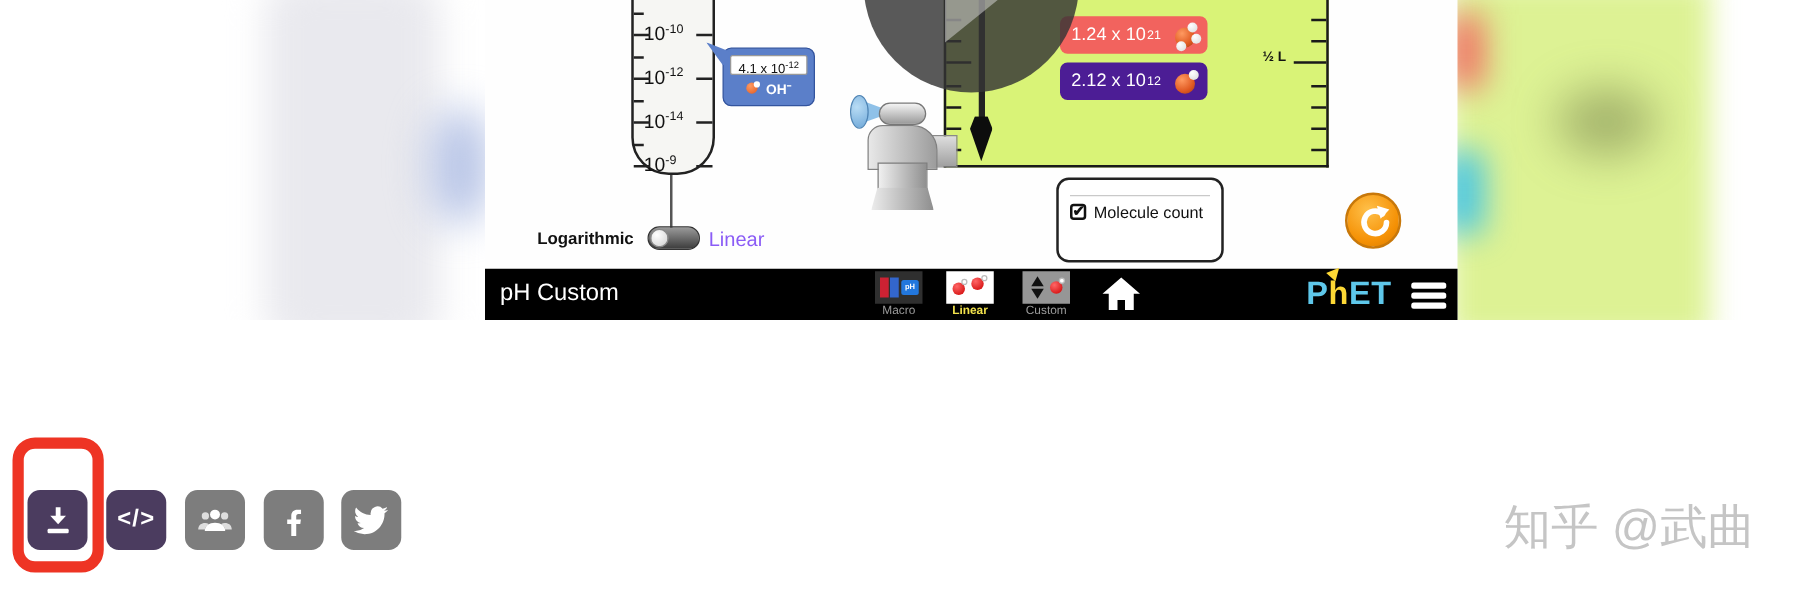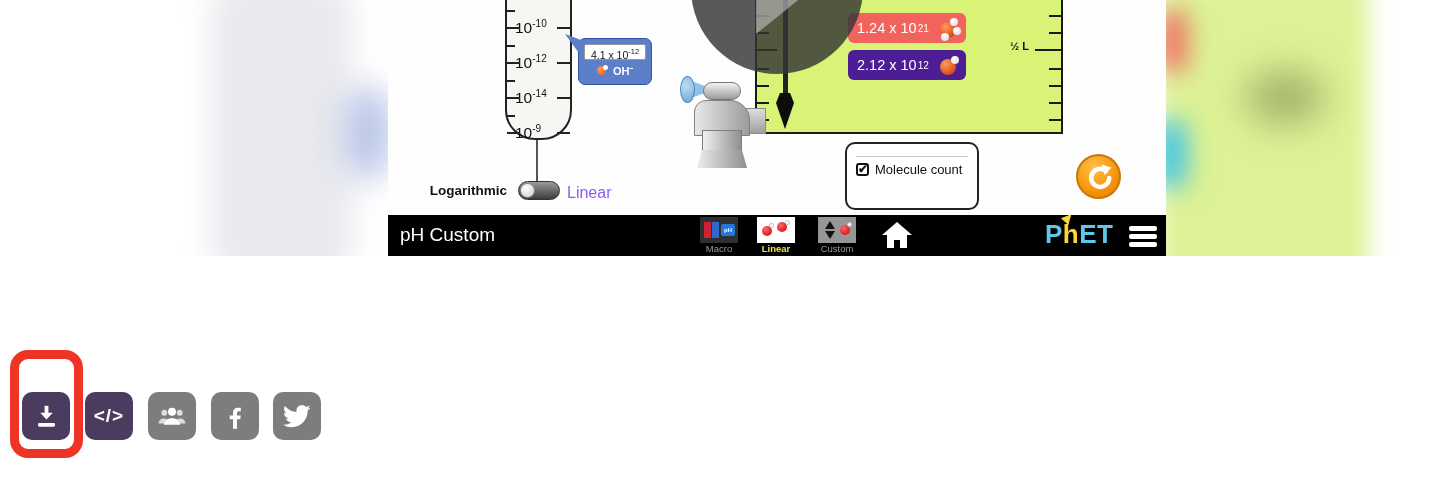--- a/index.html
+++ b/index.html
@@ -373,15 +373,16 @@
         <path d="M13.7 23 v-8.2 h2.8 l0.4-3.2 h-3.2 V9.5 c0-0.9 0.3-1.6 1.6-1.6 h1.7 V5 c-0.3 0-1.3-0.1-2.5-0.1 -2.5 0-4.2 1.5-4.2 4.3 v2.4 H7.5 v3.2 h2.8 V23 z" fill="#fff"></path>
       </svg>
     </div>
 
     <div class="act-btn gray" style="left:273px;">
       <svg width="28" height="28" viewBox="0 0 24 24">
         <path d="M23.6 4.9 c-0.9 0.4-1.8 0.7-2.8 0.8 1-0.6 1.8-1.6 2.1-2.7 -0.9 0.6-2 1-3.1 1.2 a4.8 4.8 0 0 0-8.3 3.3 c0 0.4 0 0.7 0.1 1.1 -4-0.2-7.6-2.1-10-5.1 a4.8 4.8 0 0 0 1.5 6.4 c-0.8 0-1.5-0.2-2.2-0.6 v0.1 c0 2.3 1.7 4.3 3.9 4.7 a4.9 4.9 0 0 1-2.2 0.1 4.8 4.8 0 0 0 4.5 3.3 A9.7 9.7 0 0 1 0 19.5 a13.7 13.7 0 0 0 7.4 2.2 c8.9 0 13.7-7.4 13.7-13.7 v-0.6 c0.9-0.7 1.8-1.6 2.5-2.5 z" fill="#fff"></path>
       </svg>
     </div>
 
+    <div class="watermark">知乎 @武曲</div>
   </div>
 
 </div>
 
 </body></html>

